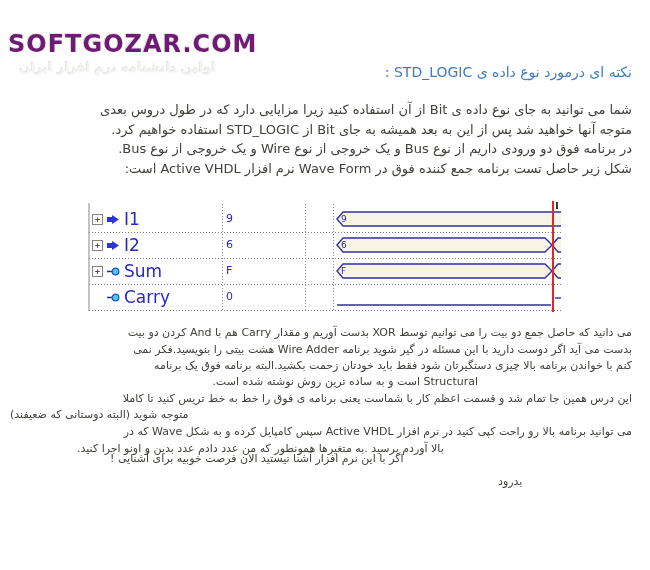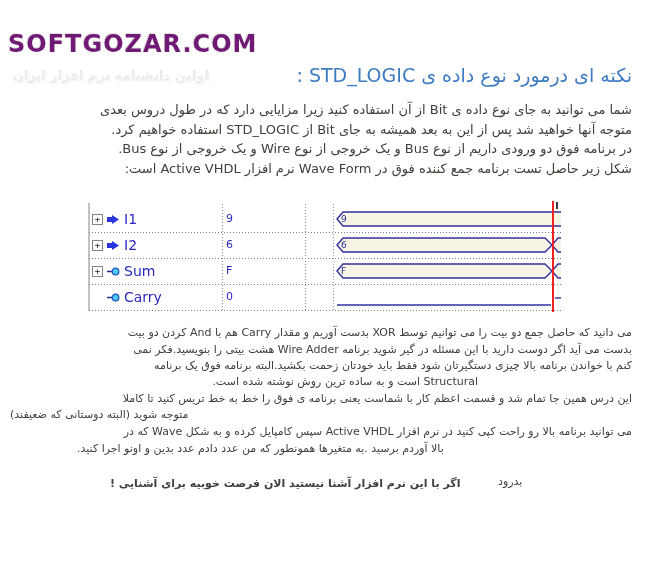--- a/index.html
+++ b/index.html
@@ -7,56 +7,56 @@
     position:relative;width:650px;height:570px;background:#ffffff;overflow:hidden;
     font-family:"DejaVu Sans",sans-serif;
   }
   
   .wm{position:absolute;left:8px;top:30px;}
   .wm-title{
     font-size:24px;font-weight:bold;letter-spacing:1px;color:#701a75;
     text-shadow:-1px -1px 0 #e2e2e1,1px 1px 0 #fbfbfa;
   }
   .wm-sub{
-    direction:rtl;text-align:center;margin-top:11px;width:208px;
+    direction:rtl;margin-top:2px;width:208px;
     font-size:13px;font-weight:bold;color:#f4f4f3;
     text-shadow:-1px -1px 0 #e4e4e3,1px 1px 0 #fbfbfa;
   }
   
   .heading{
     position:absolute;top:64px;right:18px;direction:rtl;white-space:nowrap;
-    font-size:19px;color:#3d7cc1;
+    font-size:14px;color:#3d7cc1;
   }
   
   .para1{
     position:absolute;top:100px;right:18px;left:10px;direction:rtl;text-align:right;
     font-size:13px;line-height:19.5px;color:#41403b;
   }
   .p2line{
     position:absolute;direction:rtl;white-space:nowrap;
     font-size:11px;line-height:16.5px;color:#41403b;
   }
   .p2-0{top:325px;right:18px;} .p2-1{top:342px;right:18px;}
   .p2-2{top:358px;right:18px;} .p2-3{top:374px;right:172px;}
   .p2-4{top:391px;right:18px;} .p2-5{top:407px;left:10px;}
   .p2-6{top:424px;right:18px;} .p2-7{top:441px;left:77px;}
-  .p2-8{top:476px;left:110px;font-weight:bold;} .p2-9{top:474px;left:498px;}
+  .p2-8{top:451px;left:110px;} .p2-9{top:474px;left:498px;}
   
   .wave{position:absolute;left:88px;top:201px;width:474px;height:111px;background:#ffffff;}
   .wave svg.grid{position:absolute;left:0;top:0;}
   .sig-row{position:absolute;left:4px;width:132px;height:26px;display:flex;align-items:center;gap:4px;}
   .row-0{top:5px;} .row-1{top:31px;} .row-2{top:57px;} .row-3{top:83px;}
   .expand{
     width:11px;height:11px;box-sizing:border-box;border:1px solid #848484;background:#ffffff;
     font-size:9px;line-height:8px;text-align:center;color:#1a1a1a;flex:none;
     font-family:"DejaVu Sans Mono",monospace;
   }
   .expand-spacer{width:11px;height:11px;flex:none;}
   .sig-icon{flex:none;display:flex;align-items:center;}
-  .sig-name{font-size:14px;color:#2929c0;white-space:nowrap;text-align:center;}
+  .sig-name{font-size:17px;color:#2929c0;white-space:nowrap;text-align:center;}
   .sig-value{
     position:absolute;left:138px;width:40px;height:26px;line-height:26px;
     font-size:11px;color:#2929c0;
   }
   .val-0{top:5px;} .val-1{top:31px;} .val-2{top:57px;} .val-3{top:83px;}
   .bus-label{
     position:absolute;left:253px;height:14px;line-height:14px;
     font-size:9px;color:#2b2b9d;
   }
   .bl-0{top:11px;} .bl-1{top:37px;} .bl-2{top:63px;}

